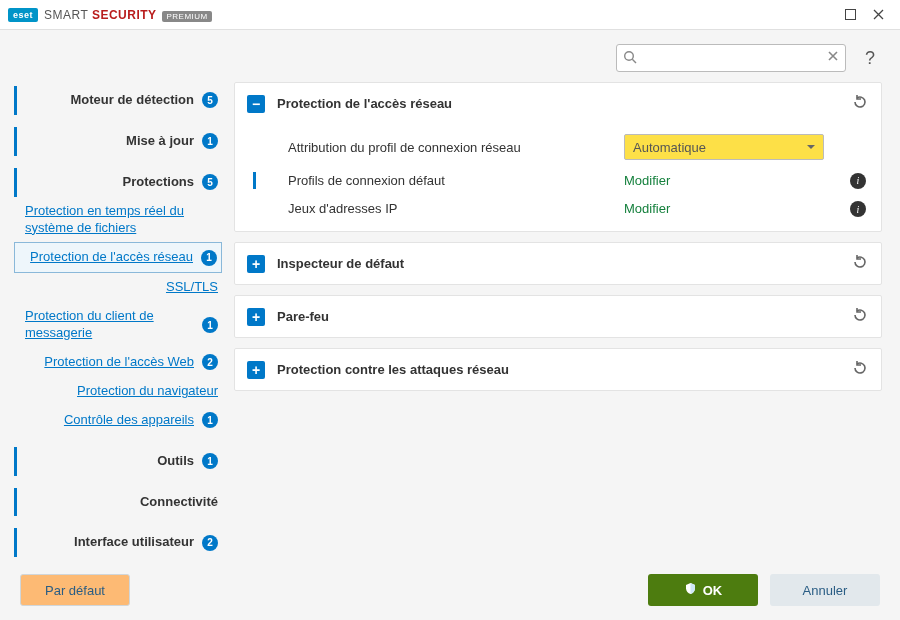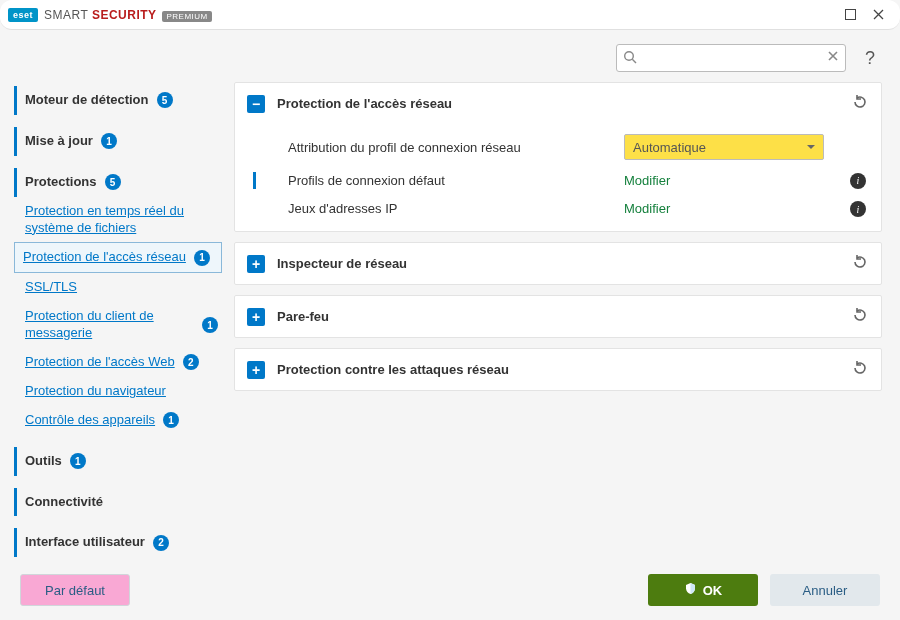--- a/index.html
+++ b/index.html
@@ -1,19 +1,19 @@
 <!DOCTYPE html>
 <html><head>
 <meta charset="utf-8">
 <style>
   * { box-sizing: border-box; margin: 0; padding: 0; font-family: "Segoe UI", Arial, sans-serif; }
   body { width: 900px; height: 620px; background: #f5f5f5; overflow: hidden; font-size: 13px; color: #333; }
 
   
-  .titlebar { height: 30px; background: #fff; display: flex; align-items: center; padding: 0 8px; border-bottom: 1px solid #e0e0e0; border-radius: 12px; }
+  .titlebar { height: 30px; background: #fff; display: flex; align-items: center; padding: 0 8px; border-bottom: 1px solid #e0e0e0; }
   .brand { display: flex; align-items: center; gap: 6px; }
   .brand-logo { background:#0094c8; color:#fff; font-weight:bold; font-size:9px; padding:2px 5px; border-radius:2px; letter-spacing:0.5px;}
   .brand-text { font-size: 12px; color: #555; letter-spacing: 0.5px; }
   .brand-text b { color:#b91c1c; }
   .brand-badge { background:#888; color:#fff; font-size:8px; padding:1px 4px; border-radius:2px; margin-left:2px;}
   .titlebar-spacer { flex: 1; }
   .title-ctrl { width: 28px; height: 28px; display:flex; align-items:center; justify-content:center; color:#444; cursor:pointer; }
 
   
   .header { display:flex; align-items:center; padding: 14px 20px 10px 20px; gap:14px;}
@@ -24,21 +24,21 @@
   .search-box .sicon { position:absolute; left:7px; top:6px; color:#888; }
   .search-box .xicon { position:absolute; right:6px; top:5px; color:#888; cursor:pointer; }
   .help-icon { font-size:18px; color:#555; cursor:pointer; width:20px; text-align:center;}
 
   
   .main { display:flex; height: calc(620px - 30px - 54px - 56px); padding: 0 14px; gap: 10px; }
   .sidebar { width: 210px; overflow-y:auto; padding-right:2px;}
   .content { flex:1; overflow-y:auto; padding-right: 4px;}
 
   
-  .side-item { display:flex; align-items:center; padding:6px 4px 6px 8px; border-left:3px solid transparent; cursor:pointer; line-height:1.3;}
+  .side-item { display:flex; align-items:center; padding:6px 4px 6px 8px; border-left:3px solid transparent; cursor:pointer; line-height:1.3;justify-content:flex-end;}
   .side-item.top { border-left-color:#0078c8; font-weight:600; color:#333; margin-top:4px;}
   .side-item.sub { color:#0078c8; padding-left:8px; font-weight:400;text-decoration:underline;}
   .side-item.selected { border:1px solid #8ab8d9; background:#eef6fb; }
   .side-item .lbl { flex:0 1 auto; }
   .badge { display:inline-flex; min-width:16px; height:16px; border-radius:8px; background:#0078c8; color:#fff; font-size:10px; align-items:center; justify-content:center; margin-left:8px; padding:0 4px; font-weight:600;}
   .side-sep { height:8px; }
 
   
   .panel { background:#fff; border:1px solid #e3e3e3; border-radius:2px; margin-bottom:10px; }
   .panel-head { display:flex; align-items:center; padding:10px 12px; gap:12px; cursor:pointer;}
@@ -54,21 +54,21 @@
   .row-info { width:22px; text-align:center; color:#333;}
   .select { width:200px; height:26px; border:1px solid #bbb; border-radius:2px; background:#fde047; padding:0 24px 0 8px; color:#555; position:relative; display:flex; align-items:center;}
   .select::after { content:""; position:absolute; right:8px; top:10px; border:4px solid transparent; border-top-color:#666;}
   .link { color:#15803d; cursor:pointer; }
   .info-dot { width:16px;height:16px;border-radius:50%;background:#333;color:#fff;display:inline-flex;align-items:center;justify-content:center;font-size:10px;font-style:italic;font-family:Georgia,serif;}
 
   
   .footer { height:56px; display:flex; align-items:center; padding:0 20px; gap:12px; }
   .footer-spacer { flex:1; }
   .btn { height:32px; min-width:110px; border-radius:3px; border:1px solid transparent; font-size:13px; cursor:pointer; display:inline-flex; align-items:center; justify-content:center; gap:6px; padding:0 18px;}
-  .btn.default { background:#f9a8d4; color:#2a5; color:#2b6; color:#345; border-color:#d0d6da;}
+  .btn.default { background:#fdba74; color:#2a5; color:#2b6; color:#345; border-color:#d0d6da;}
   .btn.default { color:#2a5d84; }
   .btn.primary { background:#4d7c0f; color:#fff; font-weight:600;}
   .btn.secondary { background:#e2e8ec; color:#2a5d84;}
   .shield { display:inline-block; }
 
   
   .sidebar::-webkit-scrollbar, .content::-webkit-scrollbar { width:6px;}
   .sidebar::-webkit-scrollbar-thumb, .content::-webkit-scrollbar-thumb { background:#ccc; border-radius:3px;}
 
 </style>
@@ -215,21 +215,21 @@
             <span class="link">Modifier</span>
           </div>
           <div class="row-info"><span class="info-dot">i</span></div>
         </div>
       </div>
     </div>
 
     <div class="panel">
       <div class="panel-head">
         <div class="panel-toggle">+</div>
-        <div class="panel-title">Inspecteur de réseau</div>
+        <div class="panel-title">Inspecteur de défaut</div>
         <div class="panel-reset">
           <svg width="18" height="18" viewBox="0 0 18 18">
               <path d="M4 9 a5 5 0 1 0 2 -4" fill="none" stroke="#666" stroke-width="1.6"></path>
               <path d="M6 2 L6 6 L10 6" fill="none" stroke="#666" stroke-width="1.6"></path>
             </svg>
         </div>
       </div>
     </div>
 
     <div class="panel">

